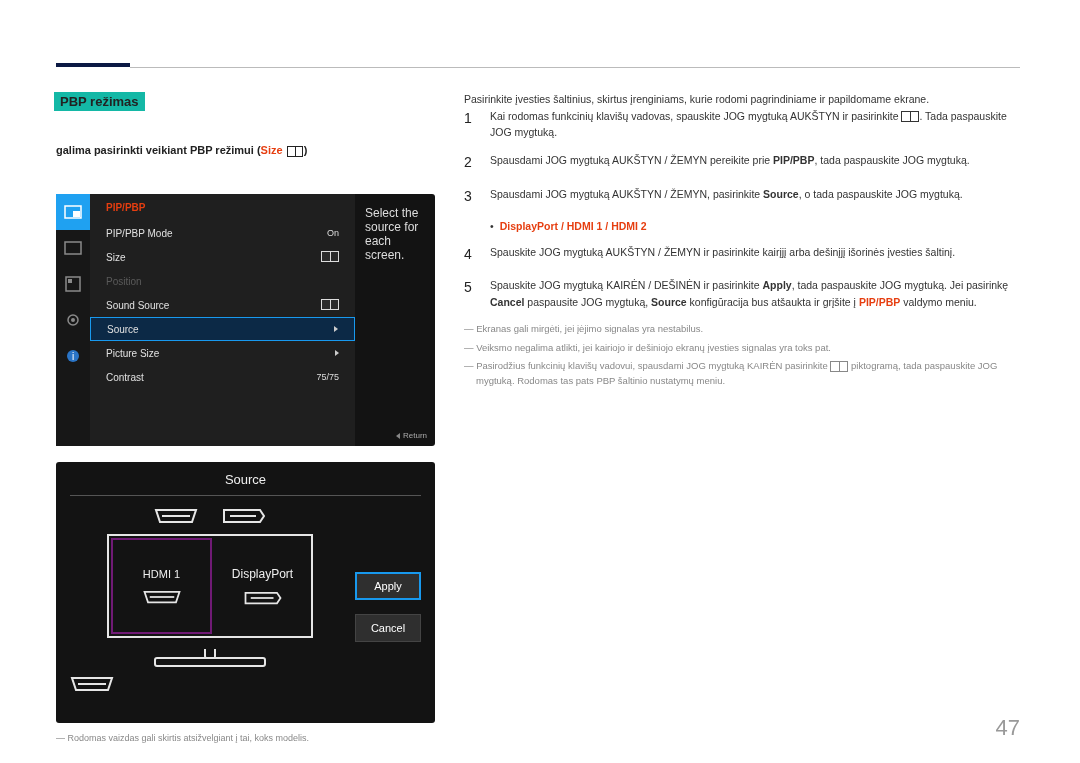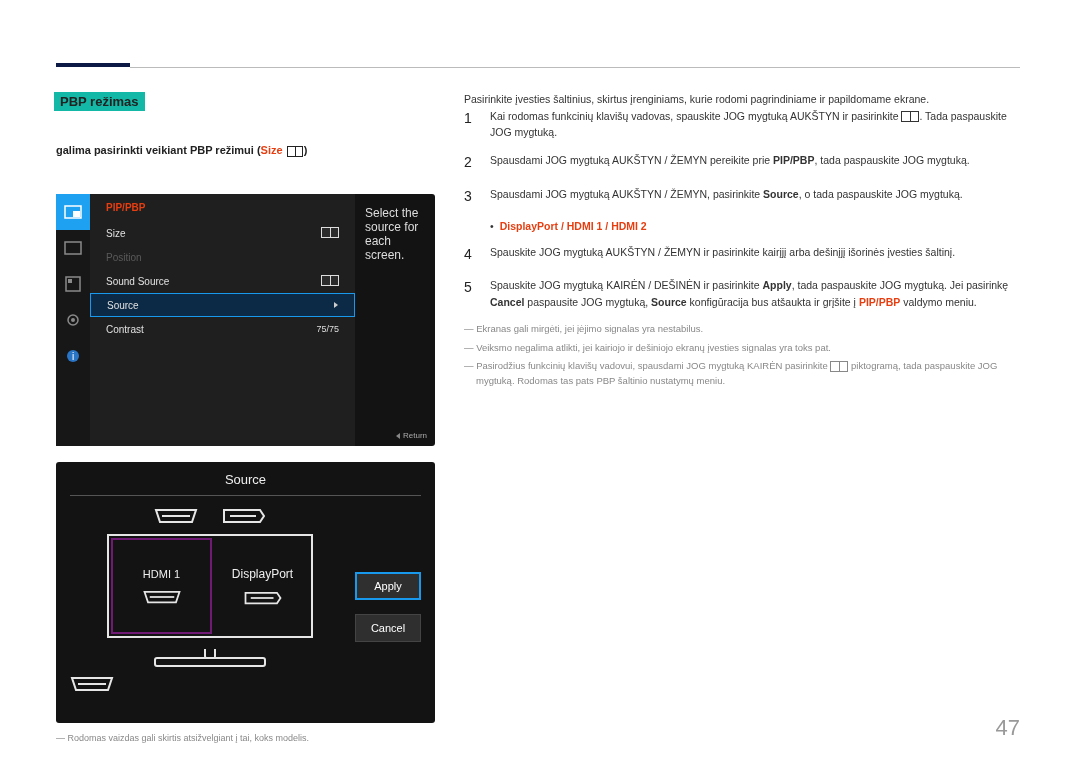--- a/index.html
+++ b/index.html
@@ -105,32 +105,40 @@
     <div class="sb-item">
         <svg width="16" height="16">
           <circle cx="8" cy="8" r="6" fill="#2a74c6"></circle>
           <text x="8" y="12" text-anchor="middle" fill="#fff" font-size="10" font-family="sans-serif">i</text>
         </svg>
       </div>
   </div>
   <div class="osd-body">
     <div class="osd-header">PIP/PBP</div>
     <div class="osd-row">
+        <span class="label">PIP/PBP Mode</span>
+        <span class="val">On</span>
+      </div>
+    <div class="osd-row">
         <span class="label">Size</span>
         <span class="val"><span class="mini-split-icon"></span></span>
       </div>
     <div class="osd-row dim">
         <span class="label">Position</span>
       </div>
     <div class="osd-row">
         <span class="label">Sound Source</span>
         <span class="val"><span class="mini-split-icon"></span></span>
       </div>
     <div class="osd-row selected">
         <span class="label">Source</span>
+        <span class="val"><span class="caret-right"></span></span>
+      </div>
+    <div class="osd-row">
+        <span class="label">Picture Size</span>
         <span class="val"><span class="caret-right"></span></span>
       </div>
     <div class="osd-row">
         <span class="label">Contrast</span>
         <span class="val">75/75</span>
       </div>
   </div>
   <div class="osd-tip">Select the source for each screen.</div>
   <div class="osd-return"><span class="caret-left"></span><span>Return</span></div>
 </div>

